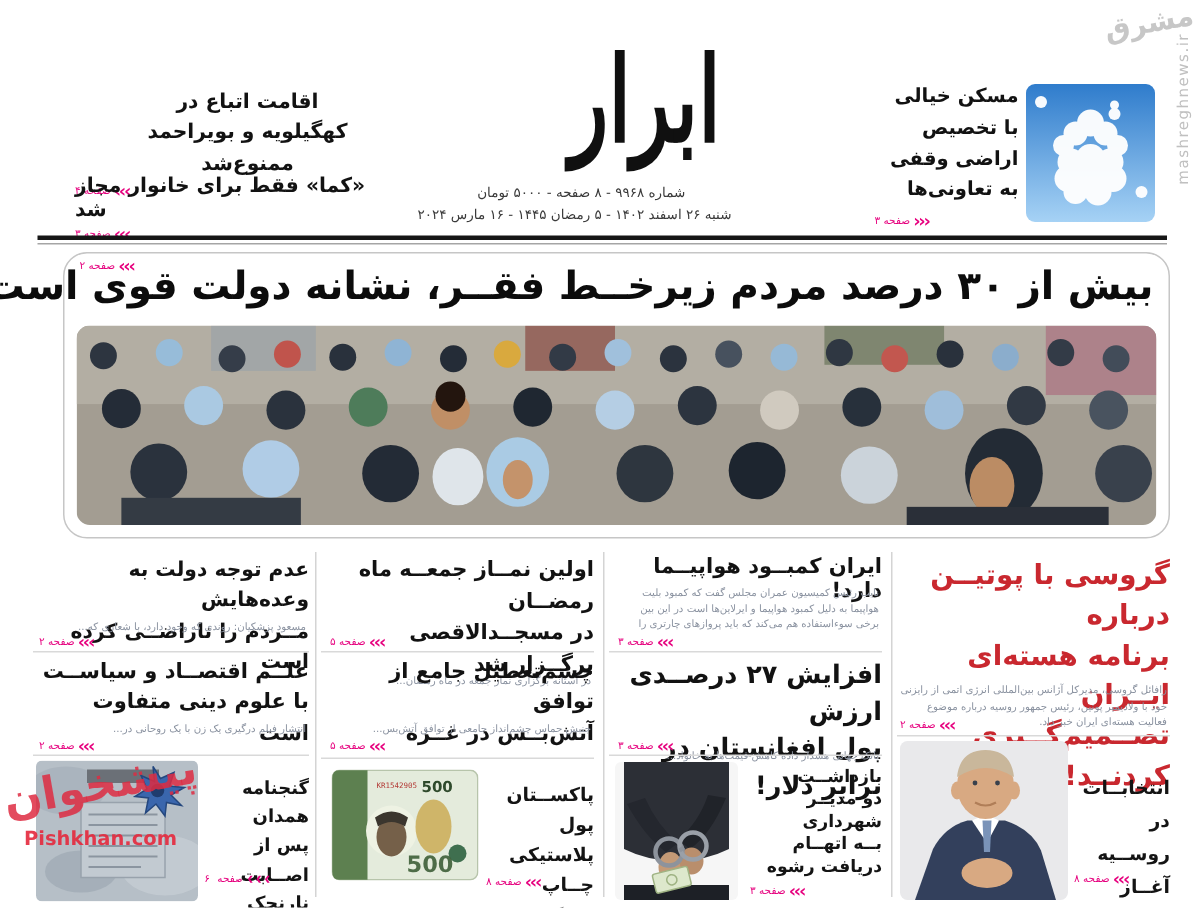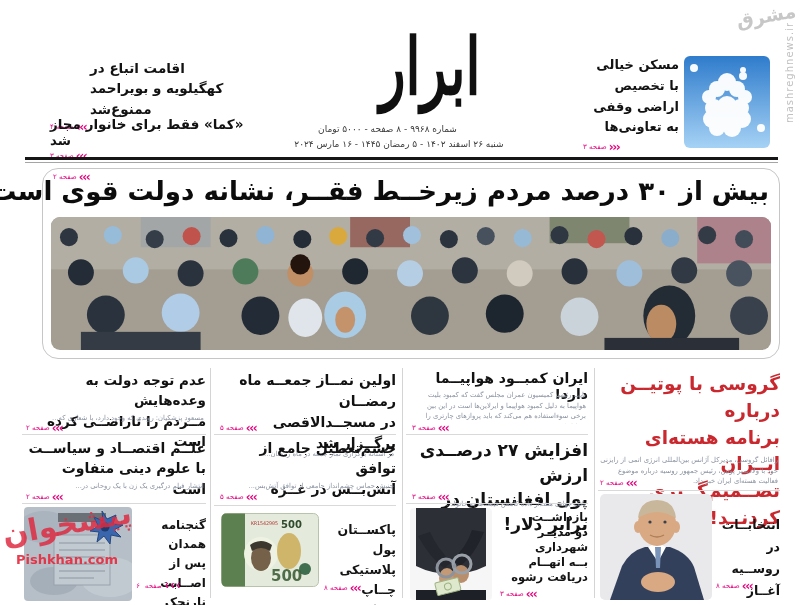--- a/index.html
+++ b/index.html
@@ -17,24 +17,24 @@
   .capt { font-weight:bold; color:#141414; font-size:12.5px; line-height:1.68; text-align:right; direction:rtl; }
   svg { display:block; }
 </style>
 </head>
 <body>
 
 <div class="abs" style="left:0;top:0;width:800px;height:165px;">
 
   <div class="abs fa" style="left:330px;top:20px;width:200px;text-align:center;font-family:'DejaVu Serif',serif;font-size:54px;font-weight:bold;color:#101010;transform:scaleY(1.45);transform-origin:top center;">ابرار</div>
   <div class="abs fa" style="left:280px;top:124px;width:215px;text-align:center;font-size:9px;color:#3a3a3a;white-space:nowrap;">شماره ۹۹۶۸ - ۸ صفحه - ۵۰۰۰ تومان</div>
-  <div class="abs fa" style="left:274px;top:139px;width:250px;text-align:center;font-size:9px;color:#3a3a3a;white-space:nowrap;">شنبه ۲۶ اسفند ۱۴۰۲ - ۵ رمضان ۱۴۴۵ - ۱۶ مارس ۲۰۲۴</div>
+  <div class="abs fa" style="left:258px;top:139px;width:250px;text-align:center;font-size:9px;color:#3a3a3a;white-space:nowrap;">شنبه ۲۶ اسفند ۱۴۰۲ - ۵ رمضان ۱۴۴۵ - ۱۶ مارس ۲۰۲۴</div>
 
   <div class="abs" style="left:50px;top:58px;width:190px;">
-    <div class="head fa" style="font-size:13.5px;line-height:1.5;text-align:left;margin-left:40px;">
+    <div class="head fa" style="font-size:13.5px;line-height:1.5;text-align:center;margin-left:40px;">
       <span>اقامت اتباع در کهگیلویه و بویراحمد</span><br><span>ممنوع‌شد</span>
     </div>
     <div class="badge" style="margin-top:2px;">
       <span class="lbl">صفحه ۴</span>
         <span class="chv">‹‹‹</span>
     </div>
   </div>
   <div class="abs" style="left:50px;top:116px;width:200px;">
     <div class="head fa" style="font-size:13.5px;text-align:left;">«کما» فقط برای خانوار مجاز شد</div>
     <div class="badge" style="margin-top:2px;">

